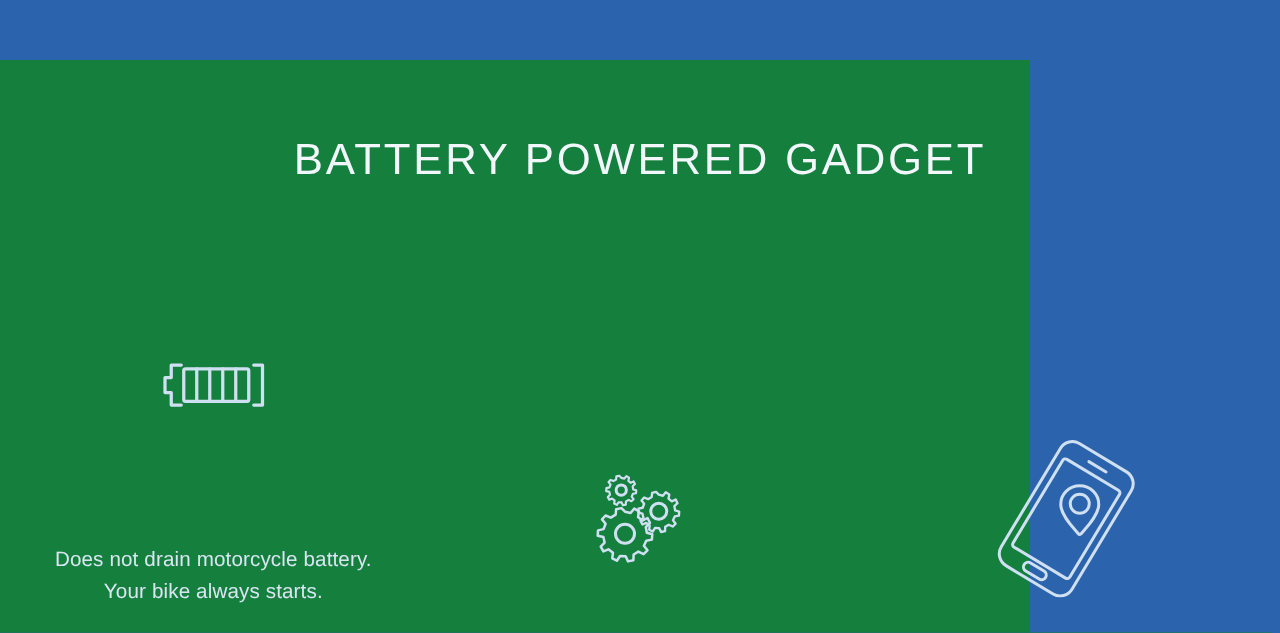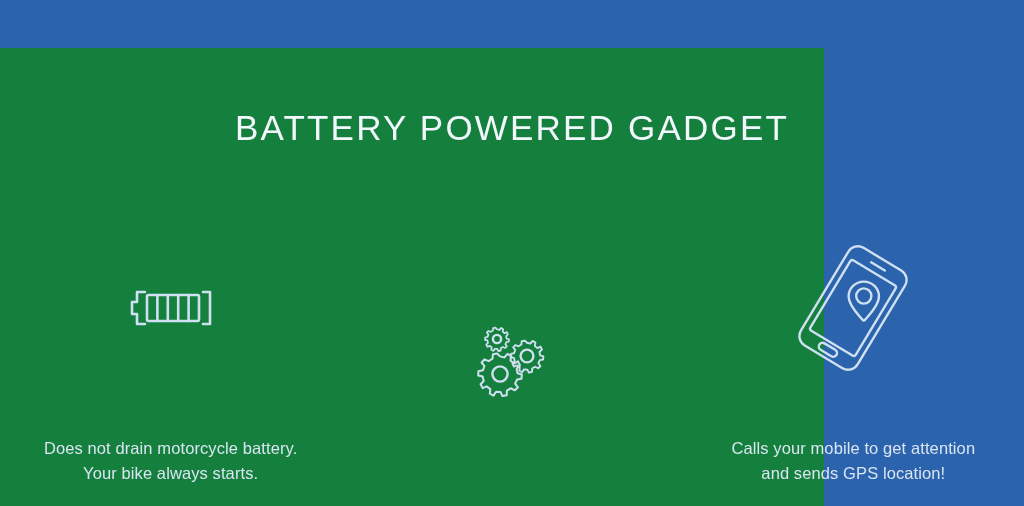--- a/index.html
+++ b/index.html
@@ -35,21 +35,21 @@
     line-height: 44px;
     white-space: nowrap;
   }
   .features {
     position: absolute;
     top: 190px;
     left: 0;
     width: 1024px;
     display: flex;
     flex-direction: row;
-    align-items: center;
+    align-items: flex-end;
     justify-content: space-between;
   }
   .feature {
     width: 341.33px;
     display: flex;
     flex-direction: column;
     align-items: center;
   }
   .feature-icon {
     height: 140px;
@@ -158,20 +158,16 @@
           </g>
 
           <g transform="translate(76,36)">
             <path d="M16 15.5 C16 24.6 5.6 34.5 2.1 38.8 C1.3 39.8 0.3 39.8 -0.5 38.8
                      C-4 34.5 -14.4 24.6 -14.4 15.5 C-14.4 7.2 -7.6 0.6 0.8 0.6
                      C9.2 0.6 16 7.2 16 15.5 Z"></path>
             <circle cx="0.8" cy="15" r="7.6"></circle>
           </g>
         </svg>
       </div>
-      <div class="feature-caption">
-        <span class="line">Calls your mobile to get attention</span>
-        <span class="line">and sends GPS location!</span>
-      </div>
     </div>
 
   </div>
 </div>
 
 </body></html>

